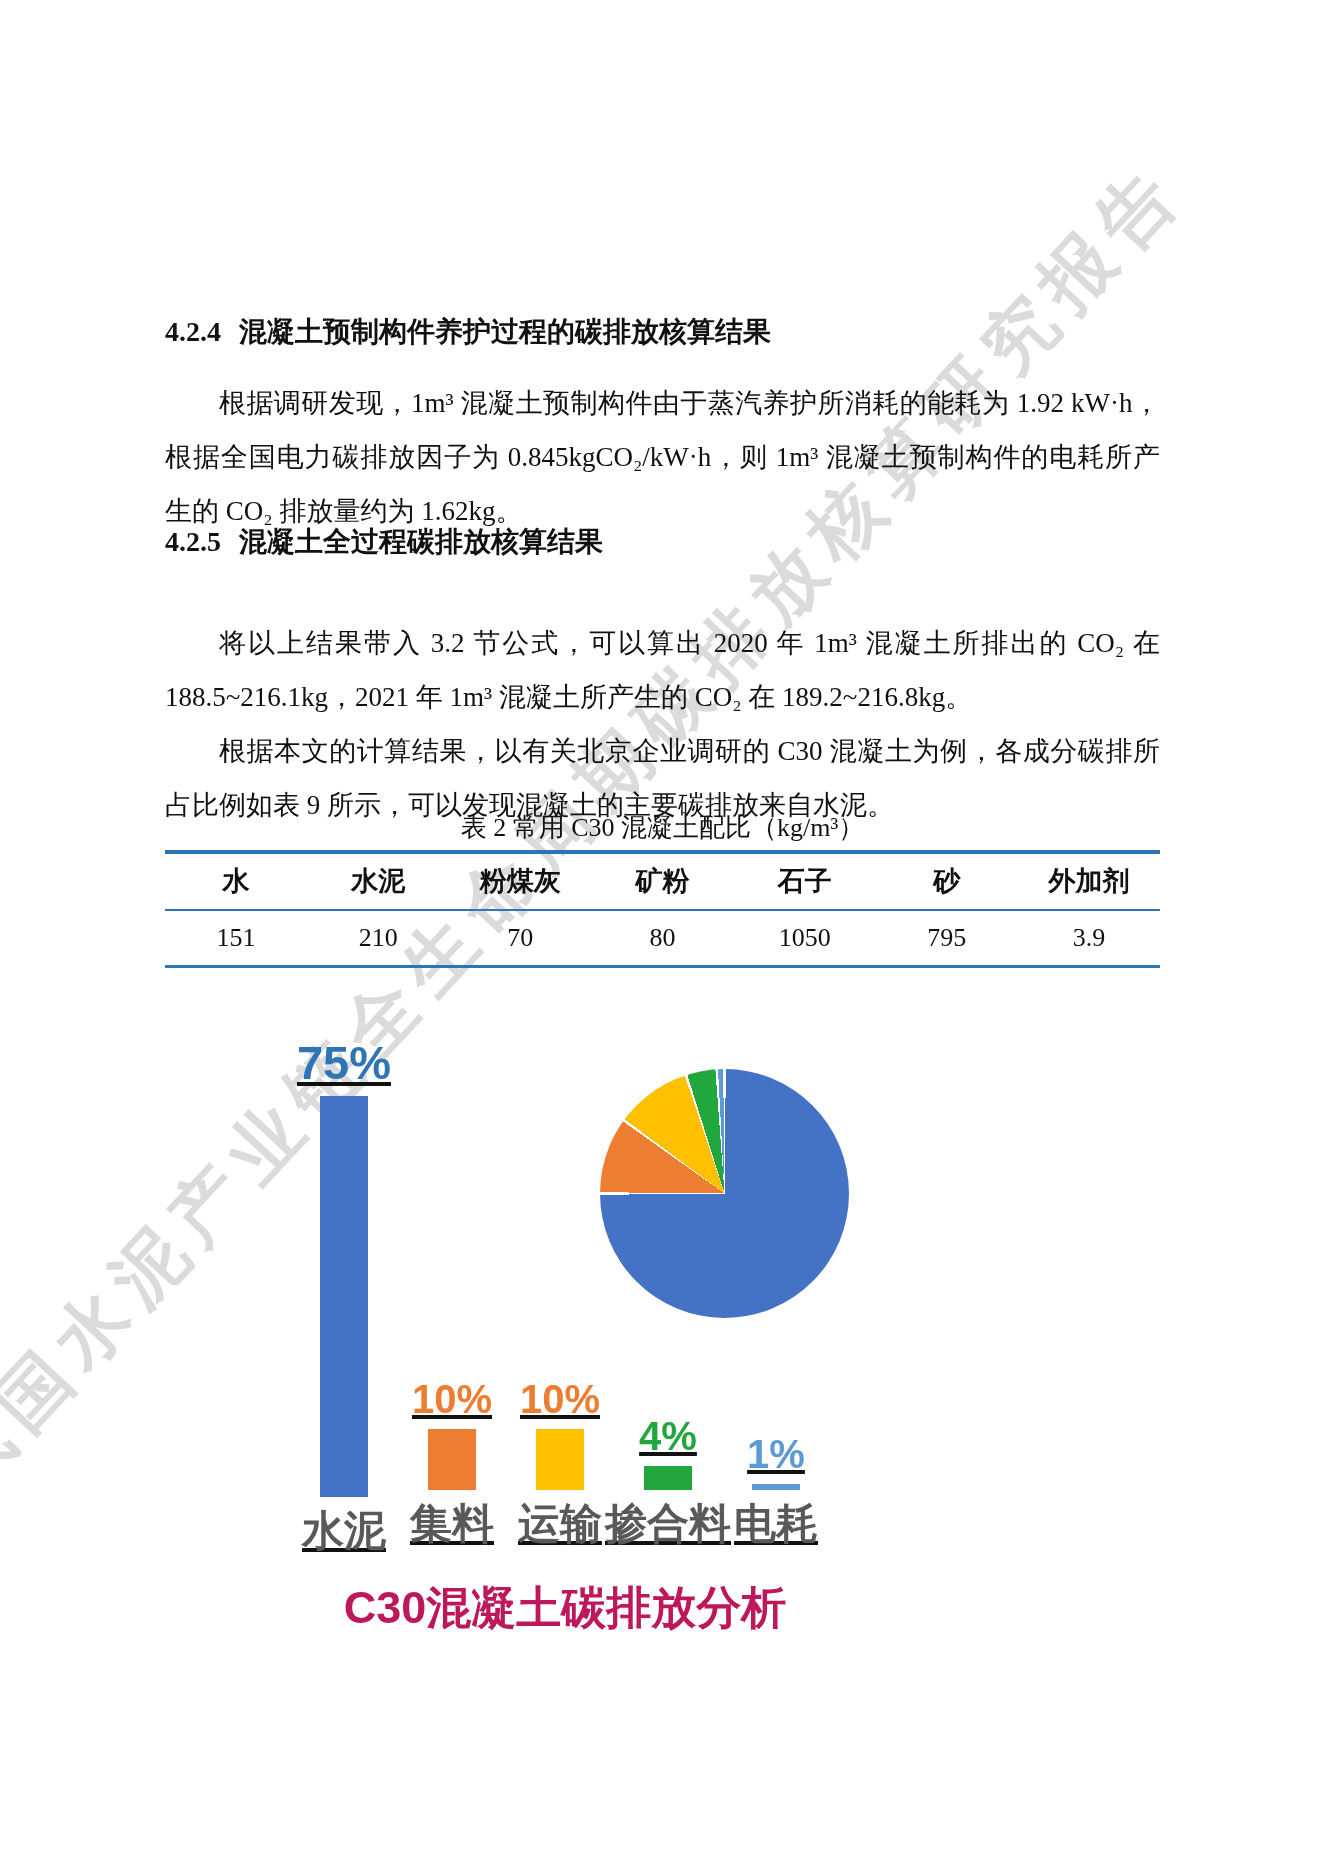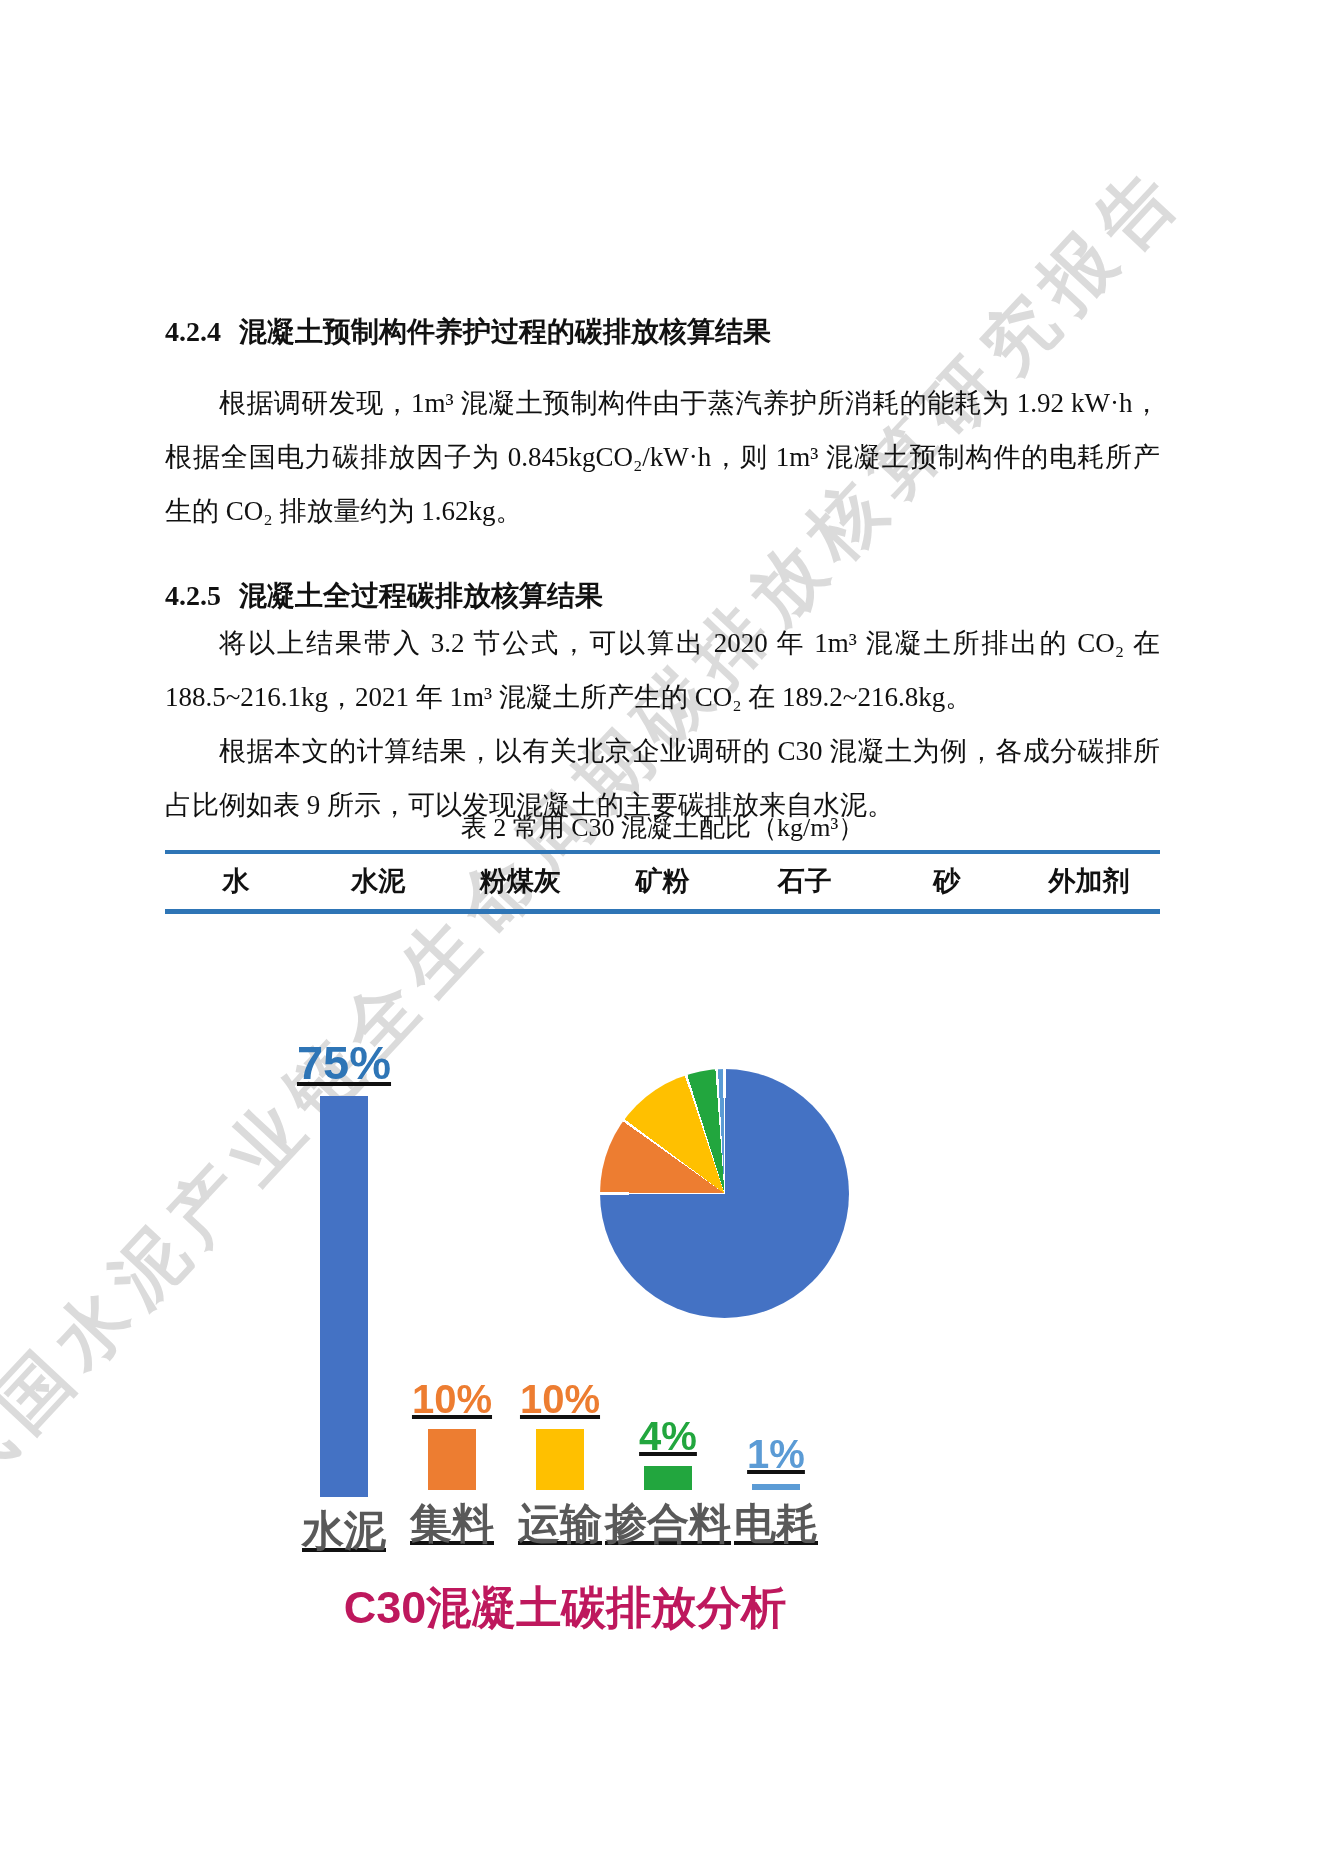--- a/index.html
+++ b/index.html
@@ -97,39 +97,48 @@
 
   <div class="watermark">我国水泥产业链全生命周期碳排放核算研究报告</div>
 
 
   <h3 class="heading" style="top:284px;">
     <span class="h-num">4.2.4</span><span>混凝土预制构件养护过程的碳排放核算结果</span>
   </h3>
 
   <p class="para indent" style="top:349px;">根据调研发现，1m³ 混凝土预制构件由于蒸汽养护所消耗的能耗为 1.92 kW·h，根据全国电力碳排放因子为 0.845kgCO₂/kW·h，则 1m³ 混凝土预制构件的电耗所产生的 CO₂ 排放量约为 1.62kg。</p>
 
-  <h3 class="heading" style="top:548px;">
+  <h3 class="heading" style="top:494px;">
     <span class="h-num">4.2.5</span><span>混凝土全过程碳排放核算结果</span>
   </h3>
 
   <p class="para indent" style="top:589px;">将以上结果带入 3.2 节公式，可以算出 2020 年 1m³ 混凝土所排出的 CO₂ 在 188.5~216.1kg，2021 年 1m³ 混凝土所产生的 CO₂ 在 189.2~216.8kg。</p>
 
   <p class="para indent" style="top:697px;">根据本文的计算结果，以有关北京企业调研的 C30 混凝土为例，各成分碳排所占比例如表 9 所示，可以发现混凝土的主要碳排放来自水泥。</p>
 
   <div class="tbl-title">表 2 常用 C30 混凝土配比（kg/m³）</div>
 
   <div class="c30-table">
     <div class="t-row t-head">
         <div class="t-cell">水</div>
         <div class="t-cell">水泥</div>
         <div class="t-cell">粉煤灰</div>
         <div class="t-cell">矿粉</div>
         <div class="t-cell">石子</div>
         <div class="t-cell">砂</div>
         <div class="t-cell">外加剂</div>
+      </div>
+    <div class="t-row t-body">
+        <div class="t-cell">151</div>
+        <div class="t-cell">210</div>
+        <div class="t-cell">70</div>
+        <div class="t-cell">80</div>
+        <div class="t-cell">1050</div>
+        <div class="t-cell">795</div>
+        <div class="t-cell">3.9</div>
       </div>
   </div>
 
   <div class="bar-area" id="bar-columns">
       <div class="bar-col">
         <div class="bar-pct big" style="color: rgb(46, 117, 182);">75%</div>
         <div class="bar-rect" style="height: 455px; background: rgb(68, 114, 196);"></div>
         <div class="bar-cat" style="color: rgb(89, 89, 89);">水泥</div>
       </div>
       <div class="bar-col">

